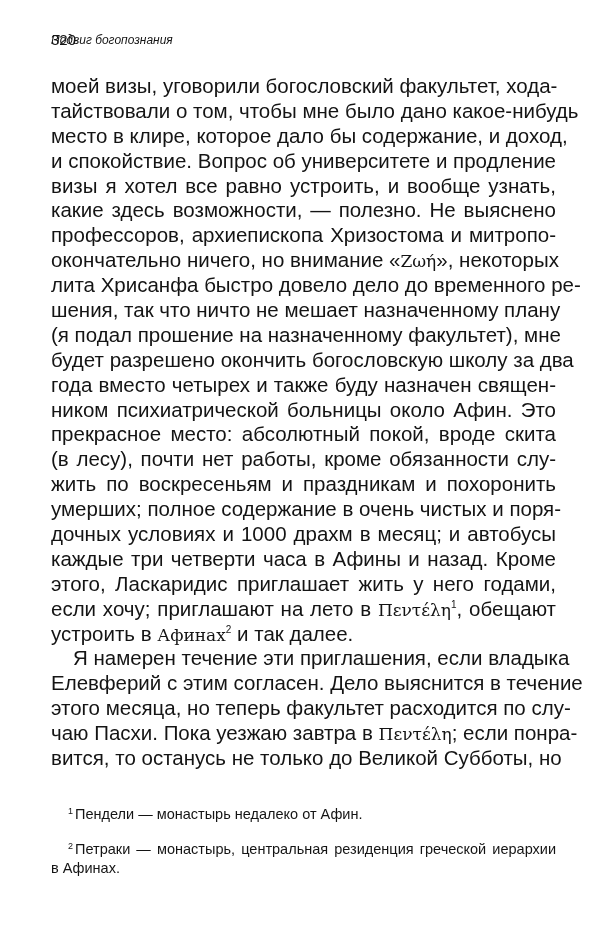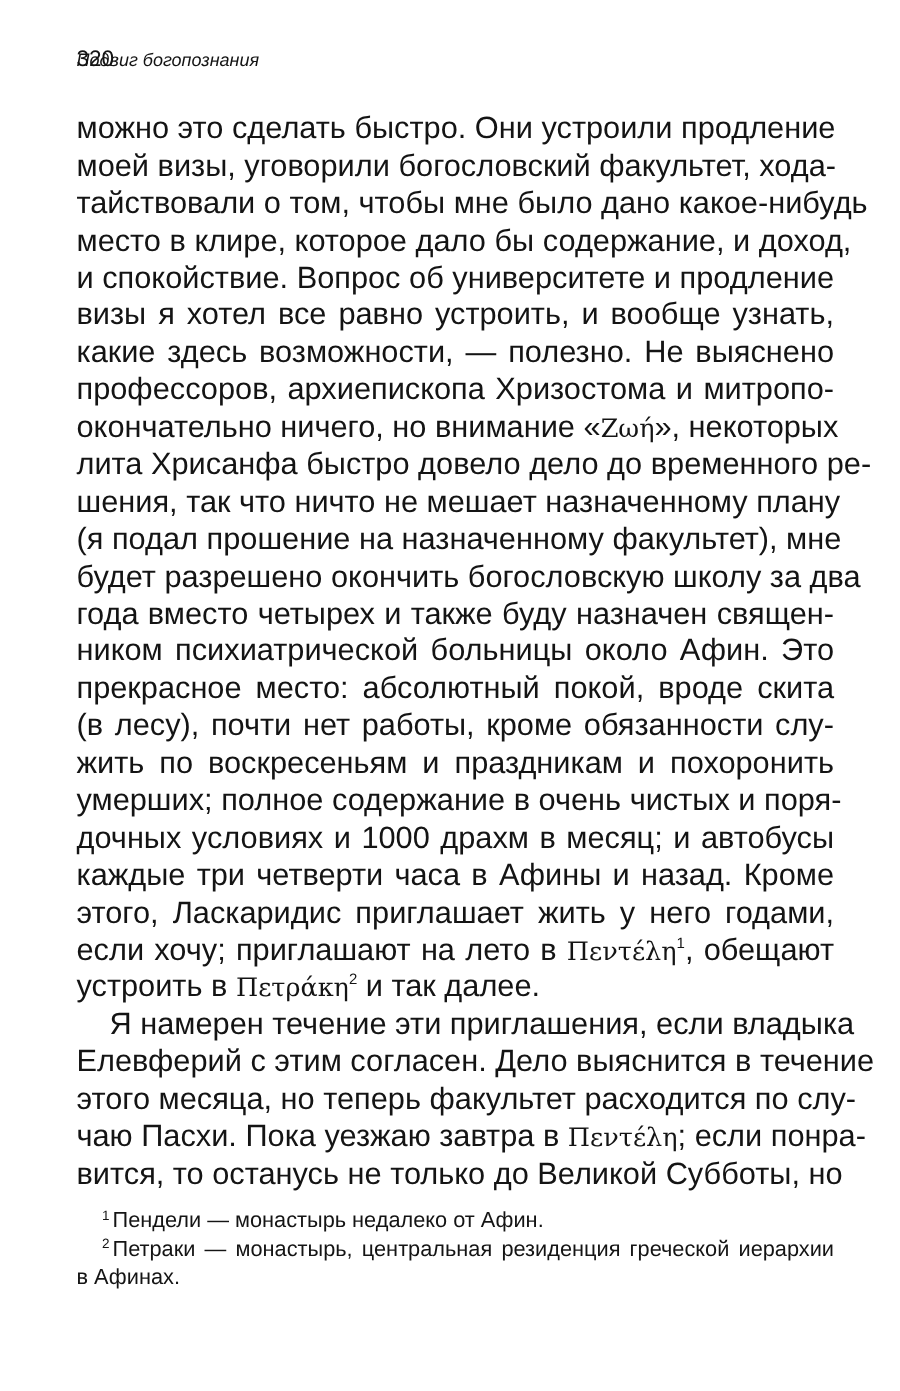--- a/index.html
+++ b/index.html
@@ -9,33 +9,32 @@
   .running-title { position: absolute; left: 0; right: 0; top: 0; text-align: left; font-style: italic; font-size: 12px; line-height: 22px; }
   .body-text { position: absolute; top: 74px; left: 51px; width: 505px; font-family: "Liberation Sans", sans-serif; font-size: 20.5px; line-height: 24.9px; }
   .line { display: block; white-space: nowrap; text-align: justify; text-align-last: justify; height: 24.9px; }
   .line.last { text-align-last: left; }
   .line.indent { padding-left: 22px; }
   .greek { font-family: "DejaVu Serif", serif; font-size: 17px; }
   sup.fn { font-size: 10px; vertical-align: 8px; line-height: 0; }
   .footnotes { position: absolute; top: 805px; left: 51px; width: 505px; font-family: "Liberation Sans", sans-serif; font-size: 14.5px; line-height: 19px; }
   .fn-line { display: block; white-space: nowrap; }
   .fn-line.indent { padding-left: 17px; }
-  .fn-line.just { text-align: justify; text-align-last: justify; }
+  .fn-line.just { text-align: justify; text-align-last: justify; margin-top: 16px; }
   .fn-mark { font-size: 9px; vertical-align: 5px; line-height: 0; margin-right: 2px; }
 </style>
 </head>
 <body>
 
 <div class="header">
   <span class="page-num">320</span>
   <span class="running-title">Подвиг богопознания</span>
 </div>
 
 <div class="body-text">
-  <span class="line">можно это сделать быстро. Они устроили продление</span>
   <span class="line">моей визы, уговорили богословский факультет, хода-</span>
   <span class="line">тайствовали о том, чтобы мне было дано какое-нибудь</span>
   <span class="line">место в клире, которое дало бы содержание, и доход,</span>
   <span class="line">и спокойствие. Вопрос об университете и продление</span>
   <span class="line">визы я хотел все равно устроить, и вообще узнать,</span>
   <span class="line">какие здесь возможности, — полезно. Не выяснено</span>
   <span class="line">профессоров, архиепископа Хризостома и митропо-</span>
   <span class="line"><span>окончательно ничего, но внимание «</span><span class="greek">Ζωή</span><span>», некоторых</span></span>
   <span class="line">лита Хрисанфа быстро довело дело до временного ре-</span>
   <span class="line">шения, так что ничто не мешает назначенному плану</span>
@@ -44,21 +43,21 @@
   <span class="line">года вместо четырех и также буду назначен священ-</span>
   <span class="line">ником психиатрической больницы около Афин. Это</span>
   <span class="line">прекрасное место: абсолютный покой, вроде скита</span>
   <span class="line">(в лесу), почти нет работы, кроме обязанности слу-</span>
   <span class="line">жить по воскресеньям и праздникам и похоронить</span>
   <span class="line">умерших; полное содержание в очень чистых и поря-</span>
   <span class="line">дочных условиях и 1000 драхм в месяц; и автобусы</span>
   <span class="line">каждые три четверти часа в Афины и назад. Кроме</span>
   <span class="line">этого, Ласкаридис приглашает жить у него годами,</span>
   <span class="line"><span>если хочу; приглашают на лето в </span><span class="greek">Πεντέλη</span><sup class="fn">1</sup><span>, обещают</span></span>
-  <span class="line last"><span>устроить в </span><span class="greek">Πετράκη</span><sup class="fn">2</sup><span> и так далее.</span></span>
+  <span class="line last"><span>устроить в </span><span class="greek">Афинах</span><sup class="fn">2</sup><span> и так далее.</span></span>
   <span class="line indent">Я намерен течение эти приглашения, если владыка</span>
   <span class="line">Елевферий с этим согласен. Дело выяснится в течение</span>
   <span class="line">этого месяца, но теперь факультет расходится по слу-</span>
   <span class="line"><span>чаю Пасхи. Пока уезжаю завтра в </span><span class="greek">Πεντέλη</span><span>; если понра-</span></span>
   <span class="line">вится, то останусь не только до Великой Субботы, но</span>
 </div>
 
 <div class="footnotes">
   <span class="fn-line indent"><span class="fn-mark">1</span><span>Пендели — монастырь недалеко от Афин.</span></span>
   <span class="fn-line indent just"><span class="fn-mark">2</span><span>Петраки — монастырь, центральная резиденция греческой иерархии</span></span>

